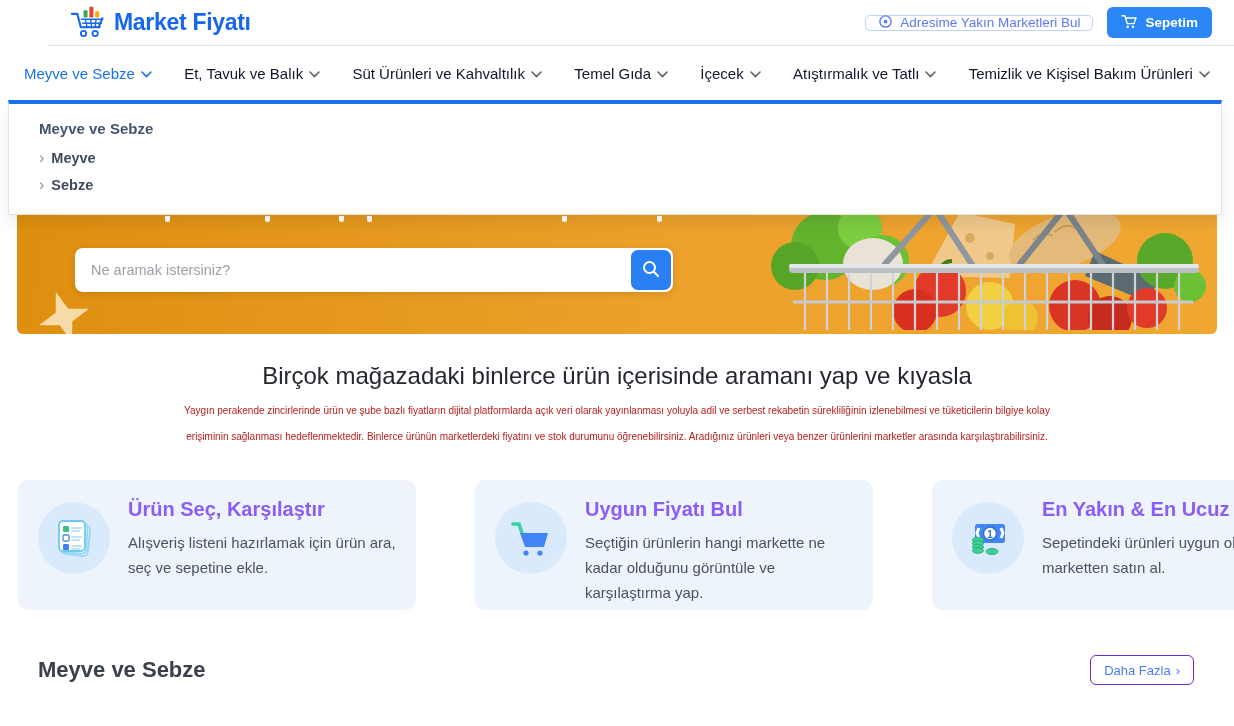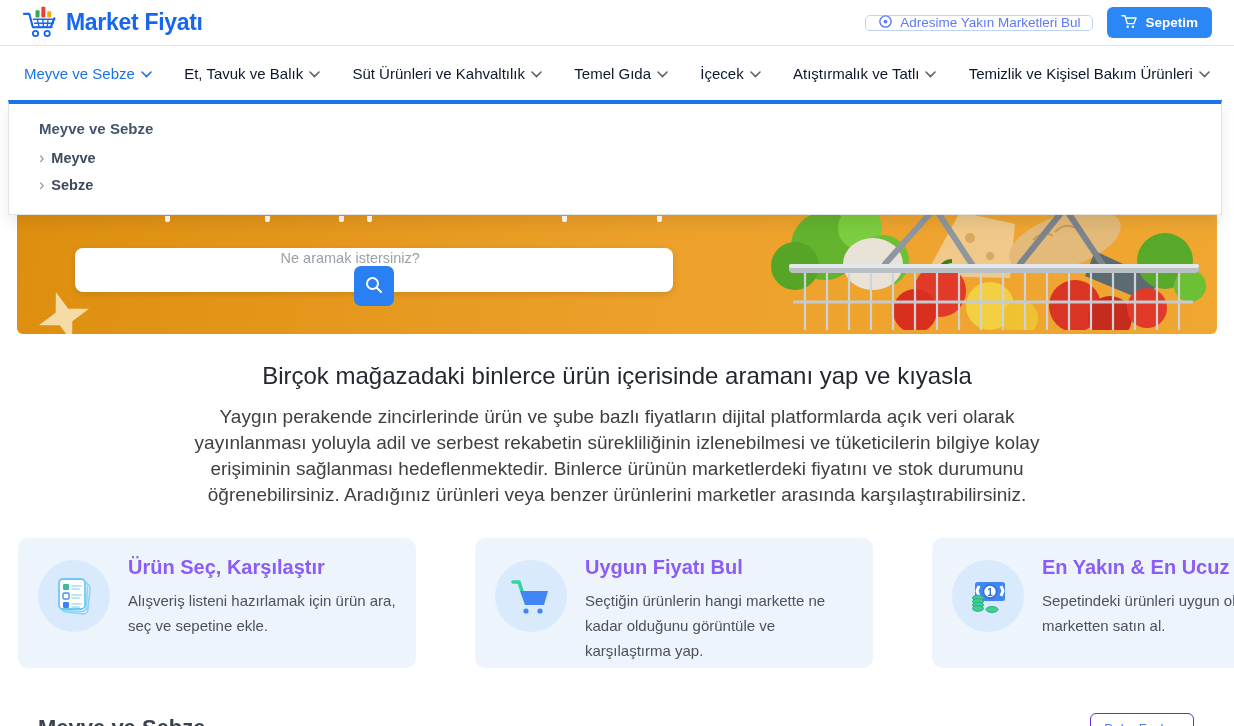--- a/index.html
+++ b/index.html
@@ -7,21 +7,21 @@
   body {
     font-family:"Liberation Sans", sans-serif;
     background:#ffffff; color:#202124;
     position:relative; overflow:hidden;
   }
 
   
   .header {
     height:46px; display:flex; align-items:center;
     justify-content:space-between; padding:0 22px;
-    border-bottom:1px solid #e4e4e4; background:#fff;
+    border-bottom:1px solid #e4e4e4; background:#fff;margin-left:48px;
   }
   .logo { display:flex; align-items:center; gap:8px; cursor:pointer; }
   .logo-text { font-size:23px; font-weight:700; color:#1766f0; letter-spacing:-0.3px; }
   .header-actions { display:flex; align-items:center; gap:14px; }
   .btn-outline {
     display:flex; align-items:center; gap:7px; height:16px; padding:0 12px;
     background:#fff; border:1px solid #bdd4f6; border-radius:5px;
     color:#5d79f3; font-size:13.5px; font-family:inherit; cursor:pointer;
   }
   .btn-primary {
@@ -49,21 +49,21 @@
     background:linear-gradient(100deg,#dd8e0e 0%,#eda12b 55%,#f0a732 100%);
   }
   .hero-descenders { position:absolute; top:116px; left:100px; height:6px; }
   .hero-descenders span {
     position:absolute; top:0; width:5px; height:6px;
     background:#ffffff; border-radius:0 0 2px 2px;
   }
   .search-wrap {
     position:absolute; left:58px; top:148px; width:598px; height:44px;
     background:#fff; border-radius:8px; display:flex; align-items:center;
-    padding:2px; box-shadow:0 2px 6px rgba(90,50,0,.18);flex-direction:column;
+    padding:2px; box-shadow:0 2px 6px rgba(90,50,0,.18);
   }
   .search-input {
     flex:1; height:100%; border:none; outline:none; background:transparent;
     font-size:14.5px; font-family:inherit; color:#333; padding:0 14px;
   }
   .search-input::placeholder { color:#9aa0a6; }
   .search-btn {
     width:40px; height:40px; border:none; border-radius:7px;
     background:#2a7ff3; display:flex; align-items:center; justify-content:center;
     cursor:pointer; flex:0 0 40px;
@@ -82,21 +82,21 @@
   .dropdown-item {
     display:flex; align-items:center; gap:7px; margin-bottom:11px;
     cursor:pointer; font-size:14.5px; font-weight:700; color:#3d4a5c;
   }
   .dropdown-item .chev-r { color:#8a95a5; font-weight:400; font-size:16px; line-height:1; }
 
   
   .intro { text-align:center; margin-top:28px; }
   .intro h1 { font-size:24px; font-weight:400; color:#23272f; }
   .intro p {
-    margin:14px auto 0; width:905px; font-size:19px; line-height:26px; color:#404040;
+    margin:8px auto 0; width:905px; font-size:10px; line-height:26px; color:#b91c1c;
   }
 
   
   .features { display:flex; gap:59px; margin:30px 18px 0; }
   .card {
     flex:1; height:130px; background:#edf4fc; border-radius:10px;
     display:flex; align-items:flex-start; padding:18px 16px 0 20px;
   }
   .card-circle {
     width:72px; height:72px; border-radius:50%; background:#d9eafc;

